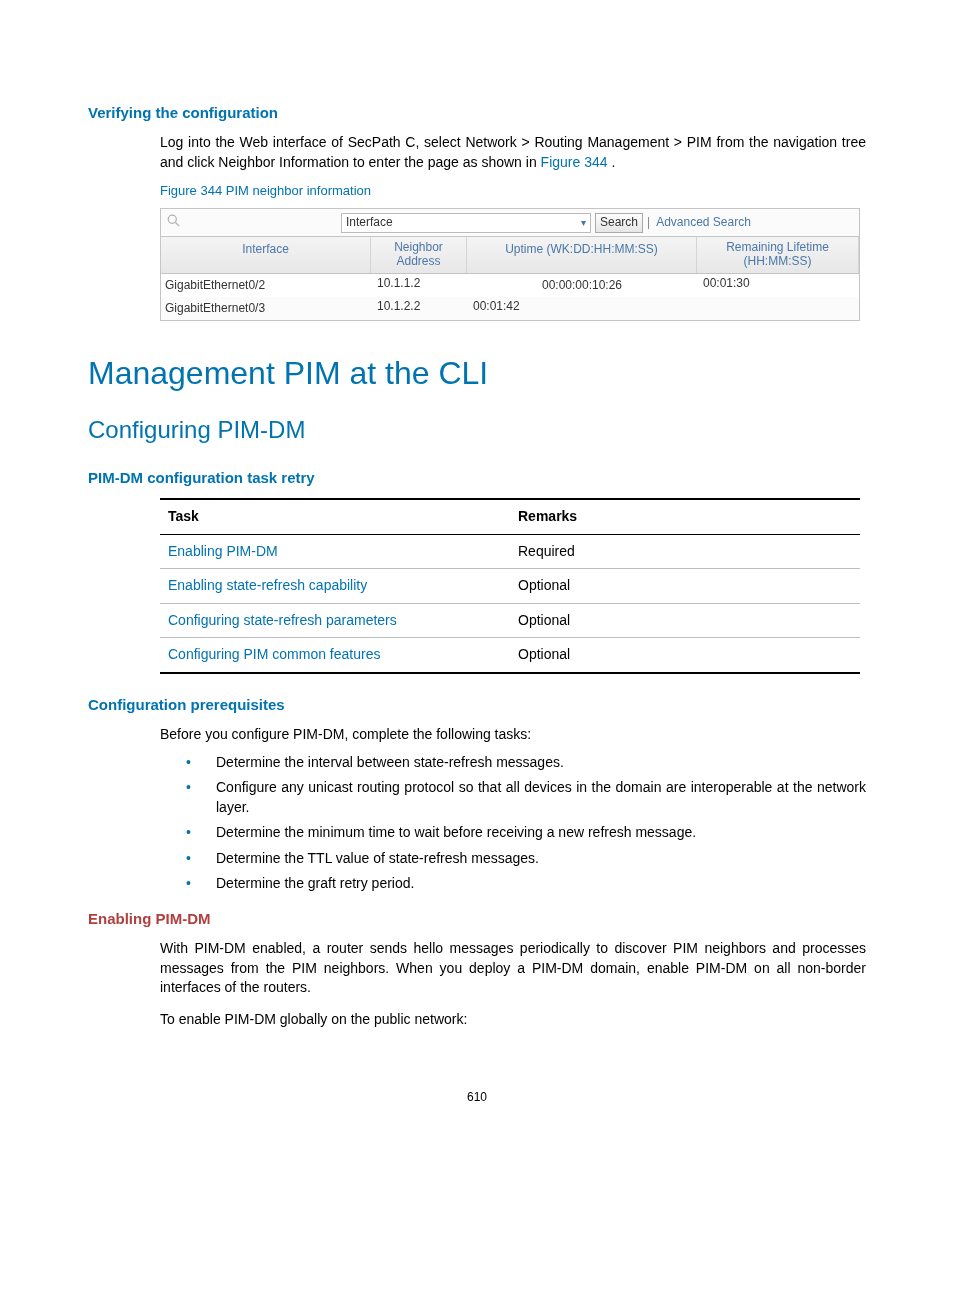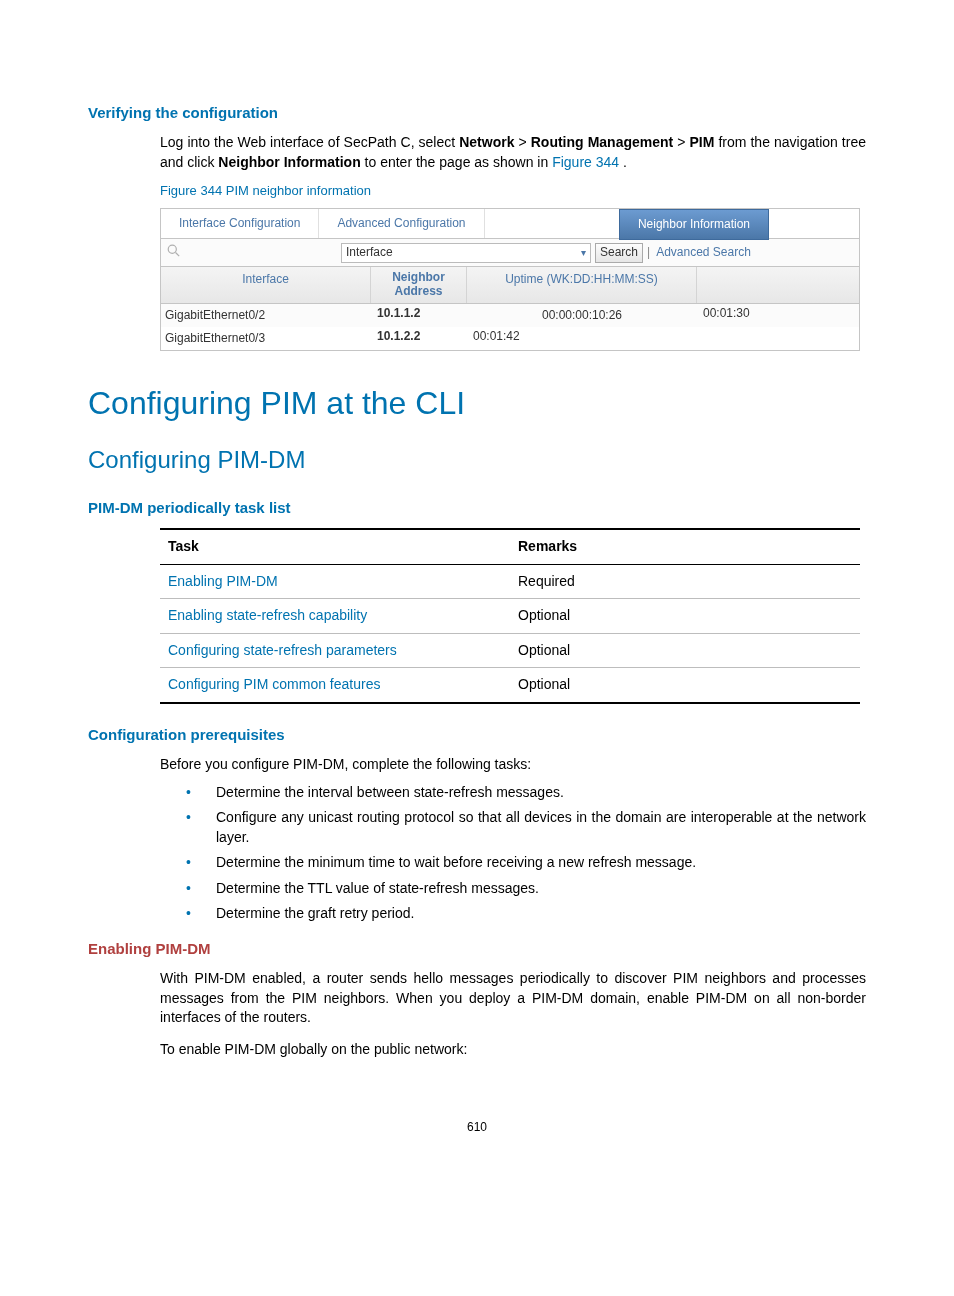--- a/index.html
+++ b/index.html
@@ -13,21 +13,21 @@
     padding: 90px 88px 50px 88px;
     line-height: 1.4;
   }
   .h3-blue { color: #0073b0; font-size: 15px; font-weight: bold; margin: 12px 0 10px 0; }
   .h3-red { color: #b0403f; font-size: 15px; font-weight: bold; margin: 14px 0 10px 0; }
   .h1-big { color: #0073b0; font-size: 32px; font-weight: normal; margin: 30px 0 18px 0; }
   .h2-blue { color: #0073b0; font-size: 24px; font-weight: normal; margin: 10px 0 20px 0; }
   .body-text { font-size: 14px; color: #000; margin: 0 0 8px 72px; text-align: justify; }
   .caption { color: #0073b0; font-size: 13px; font-weight: normal; margin: 10px 0 8px 72px; }
   .link-inline { color: #0073b0; }
-  .bold { font-weight: bold; }
+  .bold { font-weight: normal; }
 
   
   .shot {
     margin: 6px 0 22px 72px;
     border: 1px solid #c5c5c5;
     background: #fff;
     font-size: 12px;
     color: #333;
     width: 700px;
   }
@@ -88,21 +88,21 @@
   .grid-header {
     display: flex;
     background: linear-gradient(#f4f4f4,#e7e7e7);
     color: #4b77a8;
     font-size: 12px;
     text-align: center;
     border-bottom: 1px solid #c5c5c5;
   }
   .grid-header > div { padding: 4px 6px; border-right: 1px solid #d4d4d4; }
   .col-if { flex: 0 0 210px; text-align: center;}
-  .col-na { flex: 0 0 96px; text-align:center; line-height:1.15;font-weight:bold;}
+  .col-na { flex: 0 0 96px; text-align:center; line-height:1.15;}
   .col-up { flex: 0 0 230px; text-align:center;}
   .col-rl { flex: 1; text-align:center; line-height:1.15;}
   .grid-row { display: flex; font-size: 12px; color: #333; background:#fbfbfb; }
   .grid-row:nth-child(odd){background:#fff;}
   .grid-row > div { padding: 3px 6px; }
   .grid-row .col-if{ text-align:left; padding-left:4px;}
   .grid-row .col-na{ text-align:left;}
   .grid-row .col-up{ text-align:center;}
   .grid-row .col-rl{ text-align:left;}
 
@@ -149,62 +149,57 @@
   <span> from the navigation tree and click </span>
   <span class="bold">Neighbor Information</span>
   <span> to enter the page as shown in </span>
   <span class="link-inline">Figure 344</span>
   <span>.</span>
 </p>
 
 <div class="caption">Figure 344 PIM neighbor information</div>
 
 <div class="shot">
-  <div class="tabs">
-    <div class="tab">Interface Configuration</div>
-    <div class="tab">Advanced Configuration</div>
-    <div class="spacer"></div>
-    <div class="tab active" style="position:absolute; right:90px; top:0;">Neighbor Information</div>
-  </div>
   <div class="searchbar">
     <div class="mag">
       <svg width="13" height="13" viewBox="0 0 16 16">
           <circle cx="6.5" cy="6.5" r="5" fill="none" stroke="#b0b0b0" stroke-width="1.5"></circle>
           <line x1="10.5" y1="10.5" x2="15" y2="15" stroke="#b0b0b0" stroke-width="1.5"></line>
         </svg>
     </div>
     <div class="sel">
       <span>Interface</span>
       <span class="chev">▾</span>
     </div>
     <div class="btn">Search</div>
     <span style="color:#888;margin-left:4px;">|</span>
     <span class="adv">Advanced Search</span>
   </div>
   <div class="grid-header">
     <div class="col-if">Interface</div>
     <div class="col-na">Neighbor Address</div>
     <div class="col-up">Uptime (WK:DD:HH:MM:SS)</div>
+    <div class="col-rl">Remaining Lifetime (HH:MM:SS)</div>
   </div>
   <div class="grid-row">
     <div class="col-if">GigabitEthernet0/2</div>
     <div class="col-na">10.1.1.2</div>
     <div class="col-up">00:00:00:10:26</div>
     <div class="col-rl">00:01:30</div>
   </div>
   <div class="grid-row">
     <div class="col-if">GigabitEthernet0/3</div>
     <div class="col-na">10.1.2.2</div>
     <div class="col-rl">00:01:42</div>
   </div>
 </div>
 
-<div class="h1-big">Configuring PIM at the CLI</div>
+<div class="h1-big">Management PIM at the CLI</div>
 <div class="h2-blue">Configuring PIM-DM</div>
-<div class="h3-blue">PIM-DM periodically task list</div>
+<div class="h3-blue">PIM-DM configuration task retry</div>
 
 <table class="task-table">
   <thead>
     <tr>
       <th class="col-task">Task</th>
       <th>Remarks</th>
     </tr>
   </thead>
   <tbody>
     <tr>

